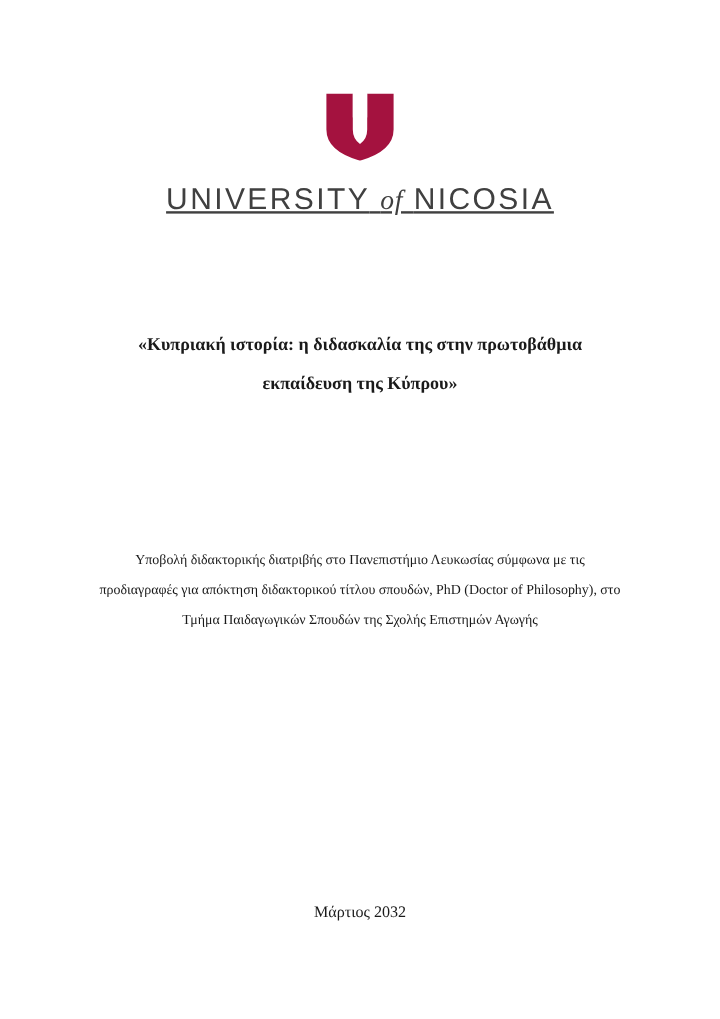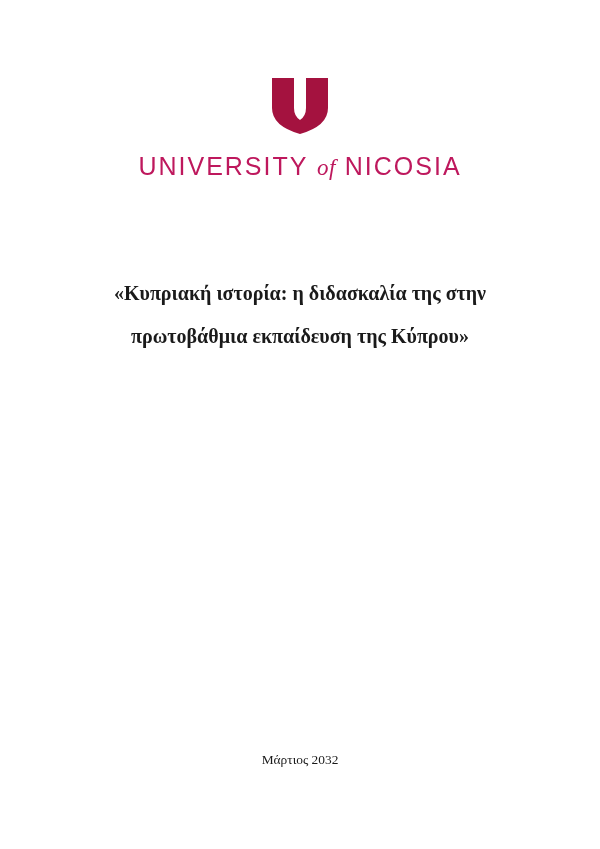--- a/index.html
+++ b/index.html
@@ -29,38 +29,39 @@
   .logo-mark {
     width: 64px;
     height: 56px;
     margin: 0 auto 18px auto;
     display: block;
   }
   .logo-wordmark {
     font-family: "Liberation Sans", sans-serif;
     font-size: 25px;
     letter-spacing: 2.0px;
-    color: #be185d;
+    color: #404040;
     white-space: nowrap;
+    text-decoration: underline;
   }
   .logo-wordmark .of {
     font-family: "Liberation Serif", serif;
     font-style: italic;
     font-size: 23px;
     letter-spacing: 0.5px;
   }
 
   
   .title-block {
     position: absolute;
     top: 272px;
     left: 80px;
     width: 440px;
     text-align: center;
-    font-size: 20px;
+    font-size: 15px;
     font-weight: bold;
     line-height: 2.15;
   }
 
   
   .author-block {
     position: absolute;
     top: 386px;
     left: 80px;
     width: 440px;
@@ -103,16 +104,17 @@
     <div class="logo-wordmark">
       <span>UNIVERSITY</span>
       <span class="of">of</span>
       <span>NICOSIA</span>
     </div>
   </div>
 
   <div class="title-block">«Κυπριακή ιστορία: η διδασκαλία της στην πρωτοβάθμια εκπαίδευση της Κύπρου»</div>
 
 
+  <div class="statement-block">Υποβολή διδακτορικής διατριβής στο Πανεπιστήμιο Λευκωσίας σύμφωνα με τις προδιαγραφές για απόκτηση διδακτορικού τίτλου σπουδών, PhD (Doctor of Philosophy), στο Τμήμα Παιδαγωγικών Σπουδών της Σχολής Επιστημών Αγωγής</div>
 
   <div class="date-block">Μάρτιος 2032</div>
 
 </div>
 
 </body></html>

